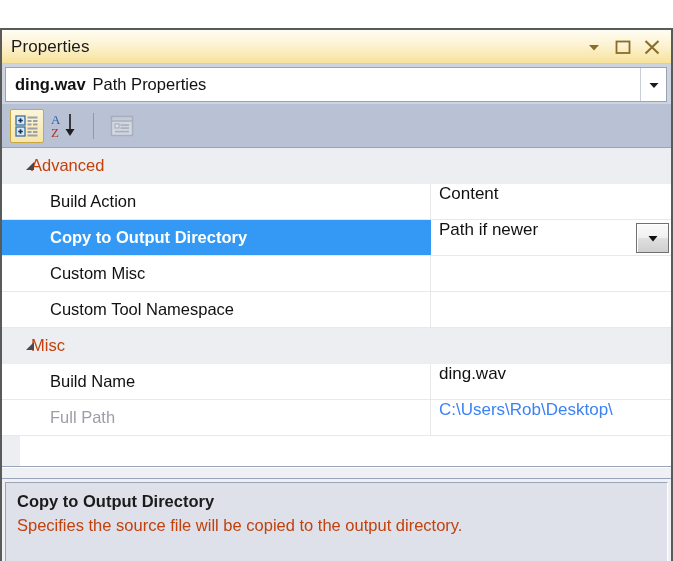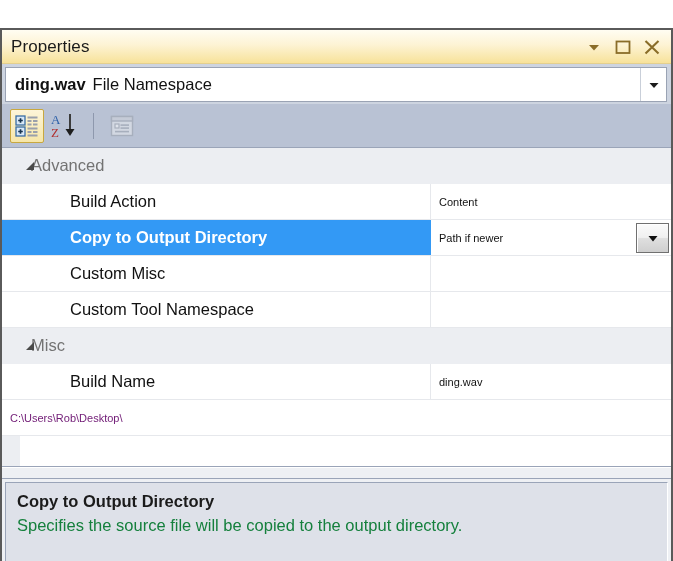--- a/index.html
+++ b/index.html
@@ -157,58 +157,58 @@
   .row.prop {
     background: #ffffff;
     border-bottom: 1px solid #e6e8ec;
   }
   .row.prop.selected { background: #3399f5; }
 
   .cell-name {
     width: 429px;
     flex: 0 0 429px;
     box-sizing: border-box;
-    padding-left: 68px;
+    padding-left: 48px;
     font-size: 16.5px;
     color: #111;
     white-space: nowrap;
     overflow: hidden;
     height: 100%;
     display: flex;
     align-items: center;
     border-right: 1px solid #e6e8ec;
   }
   .row.cat .cell-name {
     padding-left: 29px;
-    color: #737373;
+    color: #c2410c;
     border-right: none;
   }
   .row.prop.selected .cell-name {
     color: #ffffff;
     font-weight: bold;
     border-right: none;
   }
   .row.prop.readonly .cell-name { color: #9b9ea6; }
 
   .cell-value {
     flex: 1 1 auto;
     box-sizing: border-box;
     padding-left: 8px;
-    font-size: 11px;
+    font-size: 17px;
     color: #111;
     white-space: nowrap;
     overflow: hidden;
     height: 100%;
     display: flex;
-    align-items: center;
+    align-items: flex-start;
     position: relative;
     background: #ffffff;
   }
   .row.cat .cell-value { background: #eceef2; }
-  .row.prop.readonly .cell-value { color: #701a75; }
+  .row.prop.readonly .cell-value { color: #3b82f6; }
 
   .expander {
     position: absolute;
     left: 22px;
     width: 12px; height: 12px;
     display: flex;
     align-items: center;
     justify-content: center;
   }
 
@@ -255,21 +255,21 @@
     padding: 9px 11px;
   }
   .desc-title {
     font-size: 16.5px;
     font-weight: bold;
     color: #1b1b1b;
     margin-bottom: 3px;
   }
   .desc-body {
     font-size: 16.5px;
-    color: #15803d;
+    color: #c2410c;
     line-height: 1.35;
   }
 </style>
 </head>
 <body>
 
 <div id="panel">
 
   <div class="titlebar">
     <span class="title-text">Properties</span>
@@ -290,21 +290,21 @@
           <path d="M2.5 3 L15.5 15.5 M15.5 3 L2.5 15.5" stroke="#8a6d29" stroke-width="2.1" fill="none"></path>
         </svg>
       </span>
     </span>
   </div>
 
   <div class="selector-wrap">
     <div class="selector">
       <span class="selector-label">
         <span class="fname">ding.wav</span>
-        <span class="ftype">File Namespace</span>
+        <span class="ftype">Path Properties</span>
       </span>
       <span class="selector-arrow">
         <svg width="14" height="14" viewBox="0 0 14 14">
           <path d="M2.5 5 L11.5 5 L7 10 Z" fill="#1b1b1b"></path>
         </svg>
       </span>
     </div>
   </div>
 
   <div class="toolbar">
@@ -403,20 +403,21 @@
           <div class="cell-name">Misc</div>
           <div class="cell-value"></div>
         </div>
         <div class="row prop">
           <div class="cell-name">Build Name</div>
           <div class="cell-value">
             <span>ding.wav</span>
           </div>
         </div>
         <div class="row prop readonly">
+          <div class="cell-name">Full Path</div>
           <div class="cell-value">
             <span>C:\Users\Rob\Desktop\</span>
           </div>
         </div>
       </div>
   </div>
 
   <div class="splitter"></div>
 
   <div class="descwrap">

